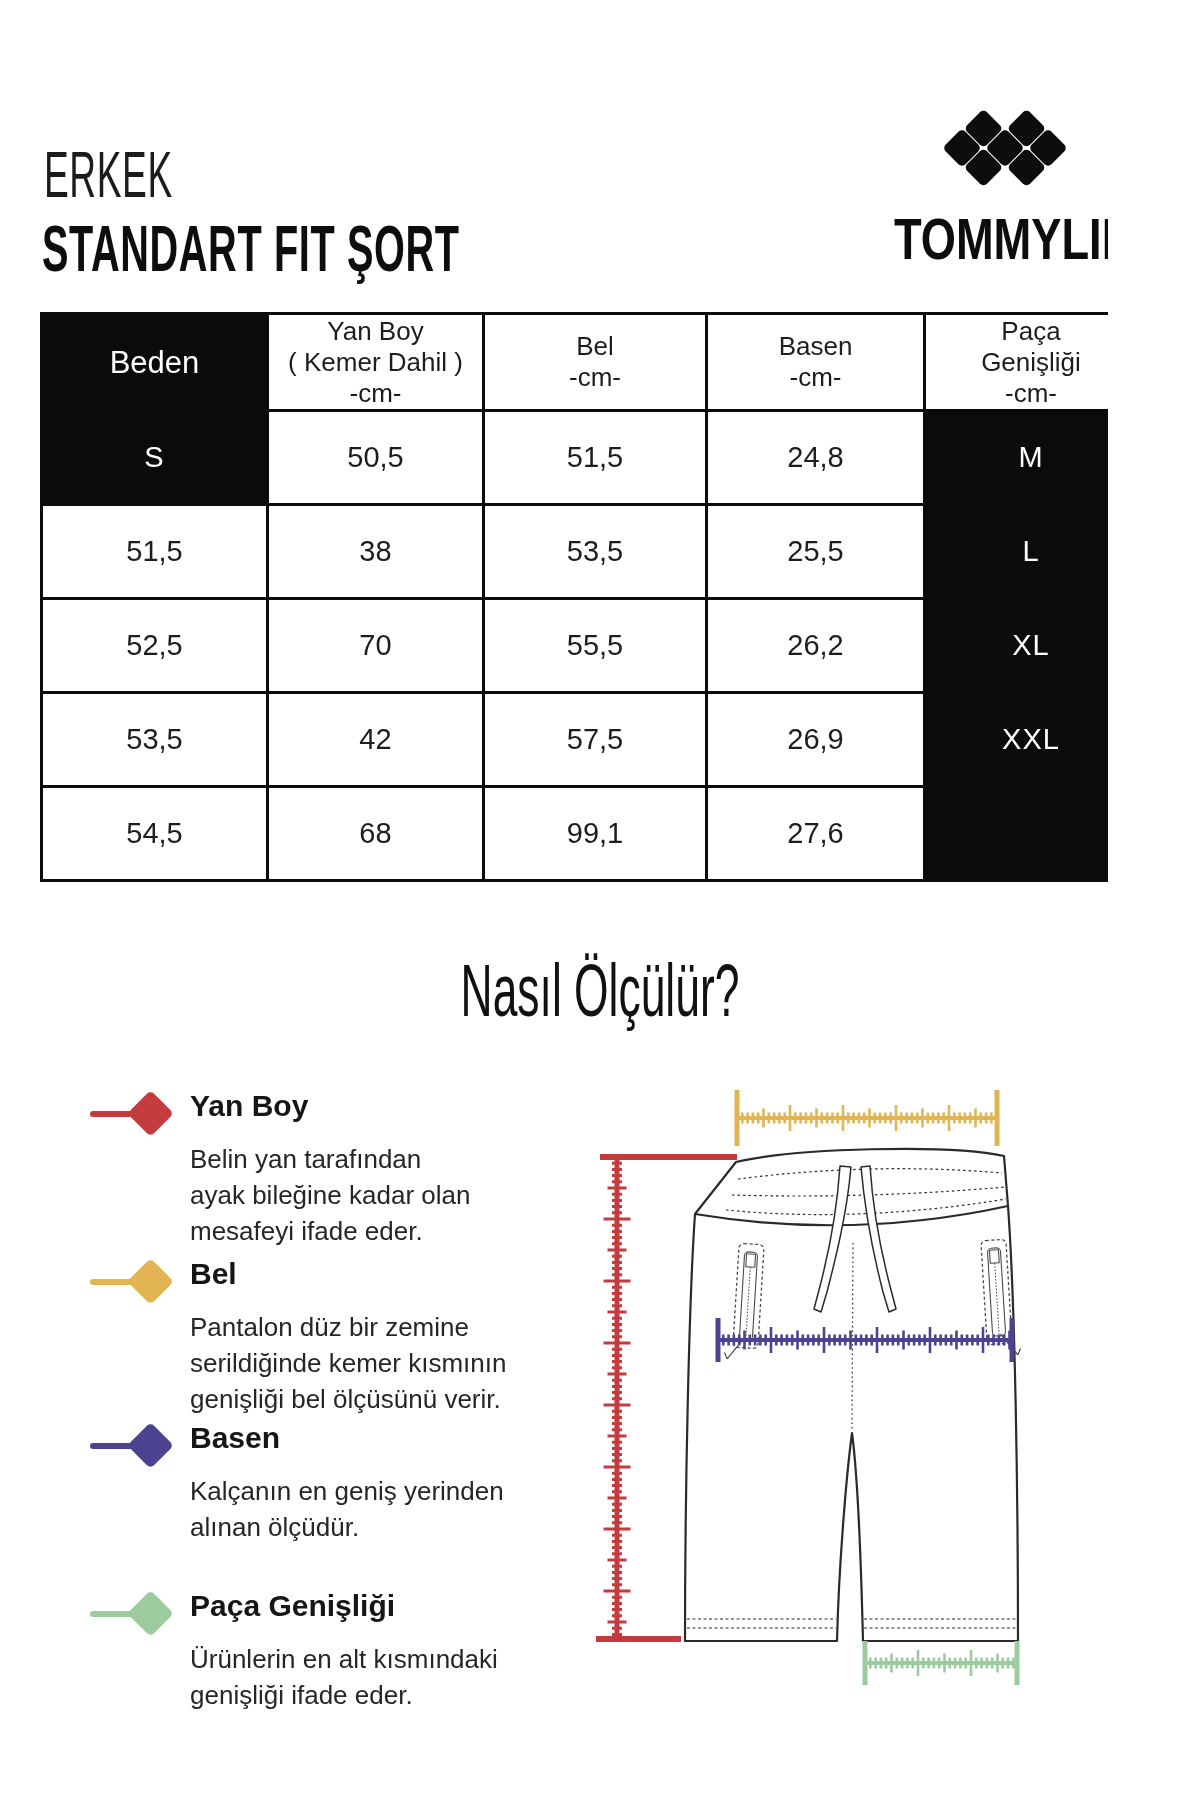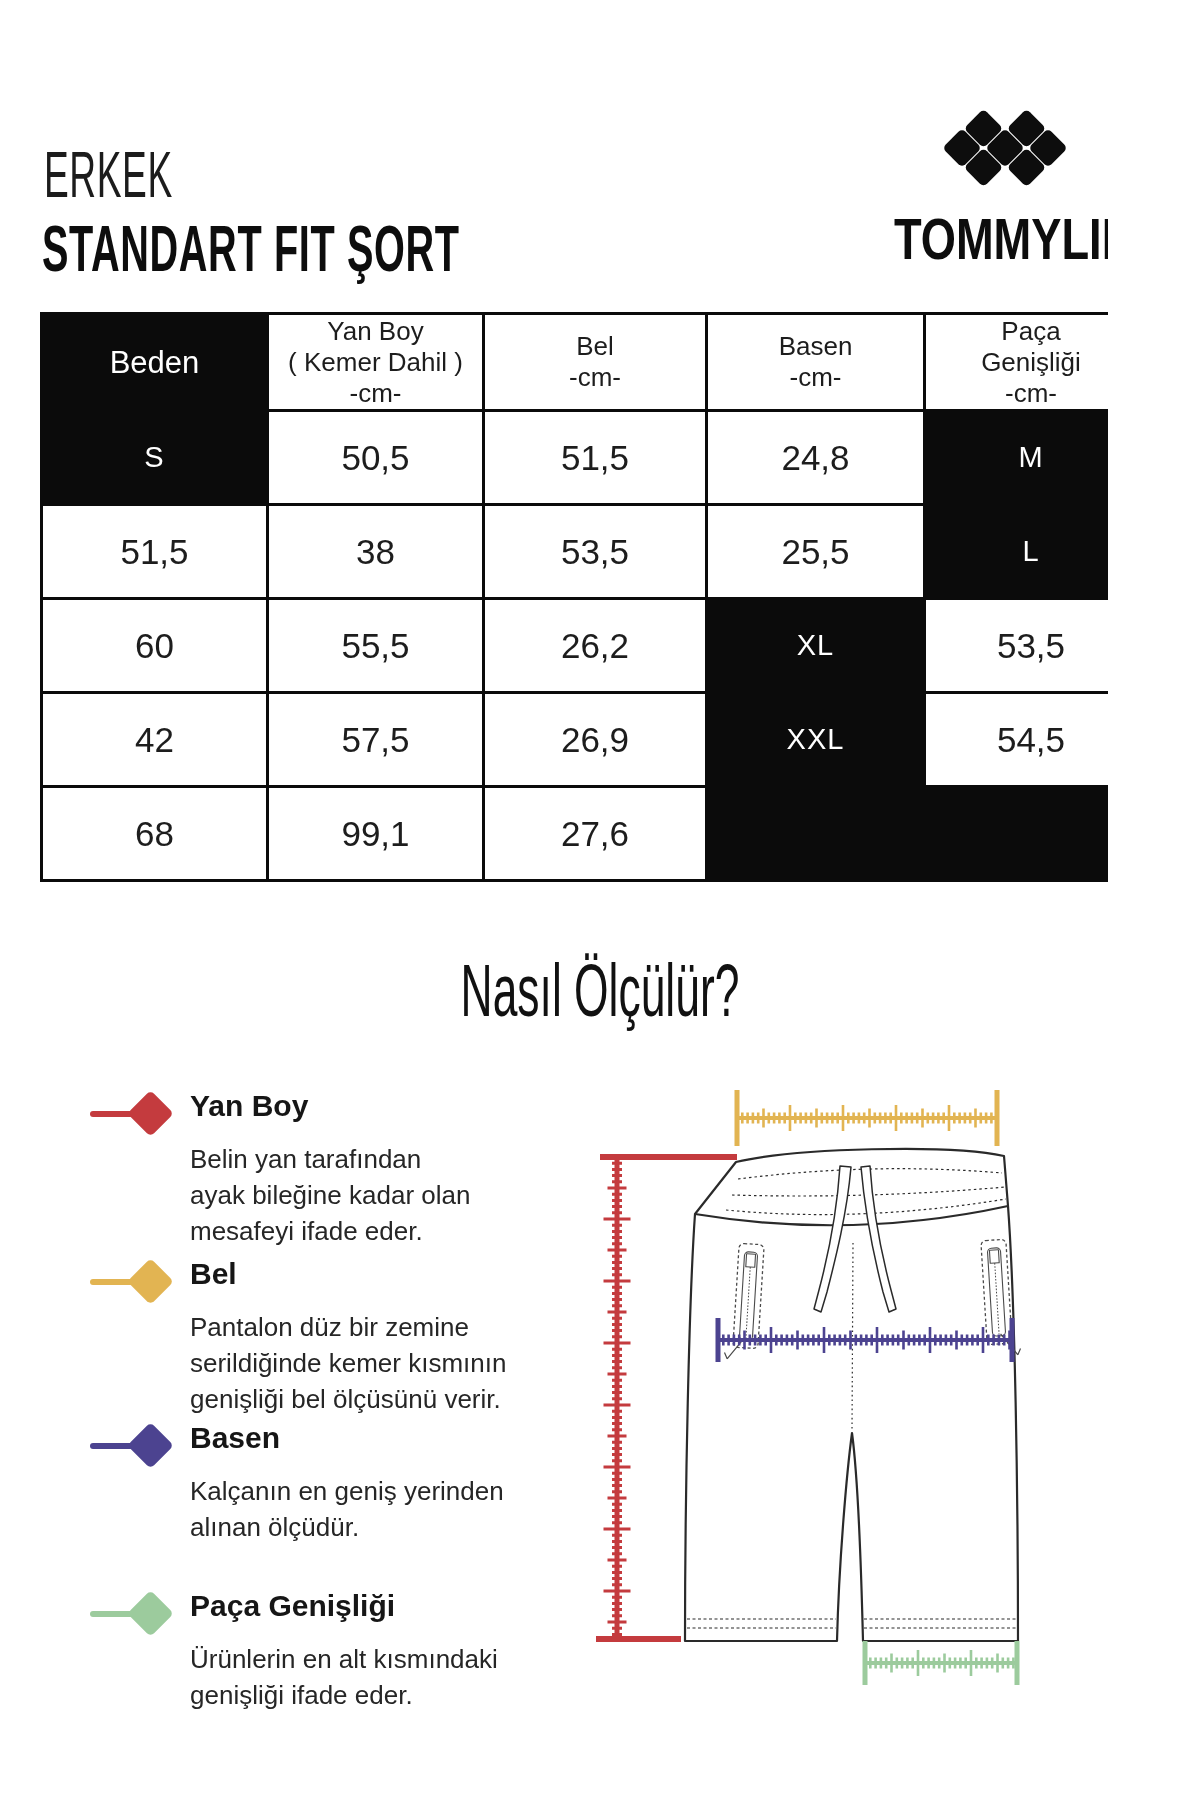--- a/index.html
+++ b/index.html
@@ -14,21 +14,21 @@
   .brand-name{position:absolute;left:862px;top:205px;width:290px;text-align:center;font-size:58px;
         font-weight:700;color:#0d0d0d;transform:scaleX(0.78);transform-origin:center;white-space:nowrap;}
   #logo-svg{position:absolute;left:930px;top:95px;}
 
   
   .size-table{position:absolute;left:40px;top:312px;width:1106px;height:570px;
         background:#0b0b0b;display:grid;padding:3px;gap:3px;box-sizing:border-box;
         grid-template-columns:223px 213px 220px 215px 210px;
         grid-template-rows:94px 91px 91px 91px 91px 91px;}
   .size-table .cell{display:flex;align-items:center;justify-content:center;background:#ffffff;
-        font-size:35px;color:#1d1d1d;}
+        font-size:29px;color:#1d1d1d;}
   .size-table .th{font-size:26px;line-height:31px;text-align:center;white-space:pre-line;}
   .size-table .beden-col{background:#0b0b0b;color:#ffffff;}
   .size-table .beden-head{font-size:31px;}
   .size-table .size-cell{font-size:29px;letter-spacing:1px;}
 
   
   .howto-title{position:absolute;left:0;top:948px;width:1200px;text-align:center;font-size:74px;
         font-weight:400;color:#111;transform:scaleX(0.60);transform-origin:center;white-space:nowrap;}
 
   
@@ -83,21 +83,22 @@
     <div class="cell">51,5</div>
     <div class="cell">24,8</div>
 
     <div class="cell beden-col size-cell">M</div>
     <div class="cell">51,5</div>
     <div class="cell">38</div>
     <div class="cell">53,5</div>
     <div class="cell">25,5</div>
 
     <div class="cell beden-col size-cell">L</div>
-    <div class="cell">60</div>
+    <div class="cell">52,5</div>
+    <div class="cell">70</div>
     <div class="cell">55,5</div>
     <div class="cell">26,2</div>
 
     <div class="cell beden-col size-cell">XL</div>
     <div class="cell">53,5</div>
     <div class="cell">42</div>
     <div class="cell">57,5</div>
     <div class="cell">26,9</div>
 
     <div class="cell beden-col size-cell">XXL</div>

